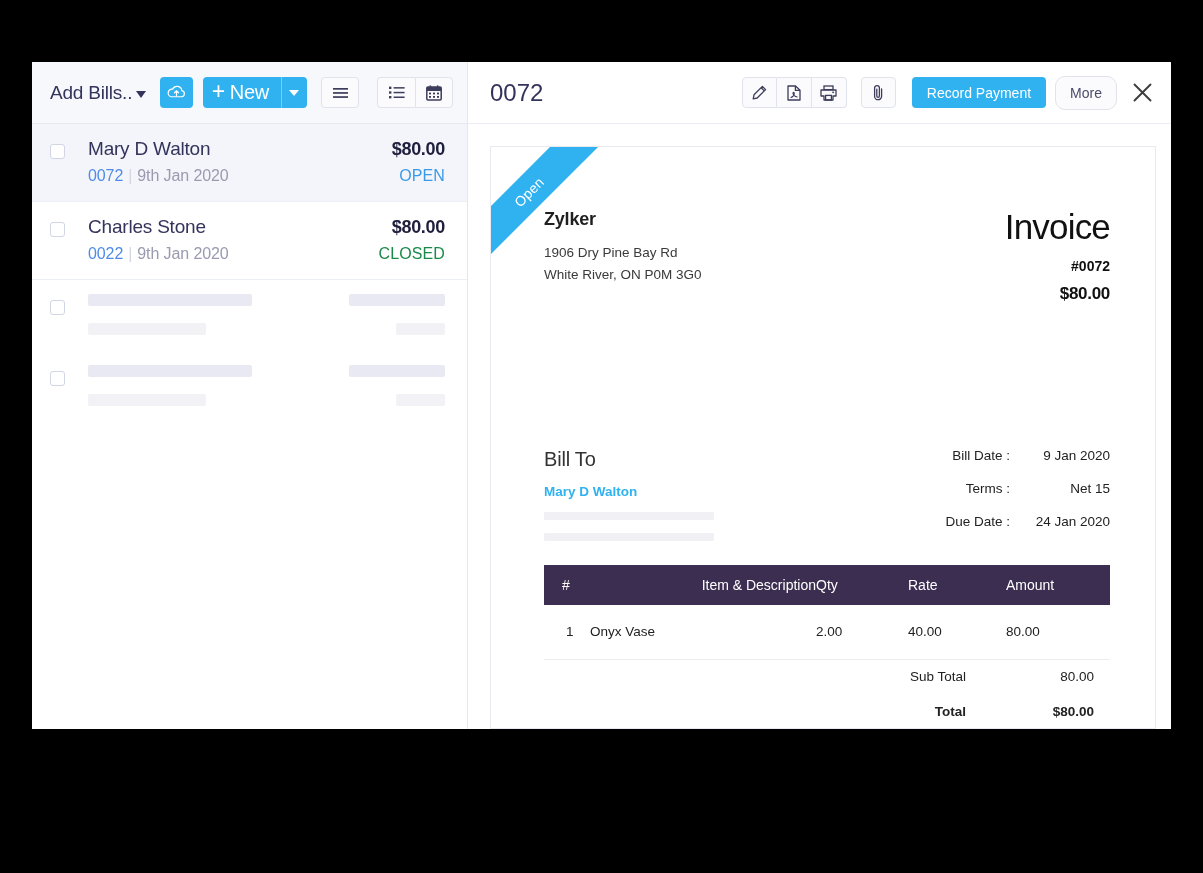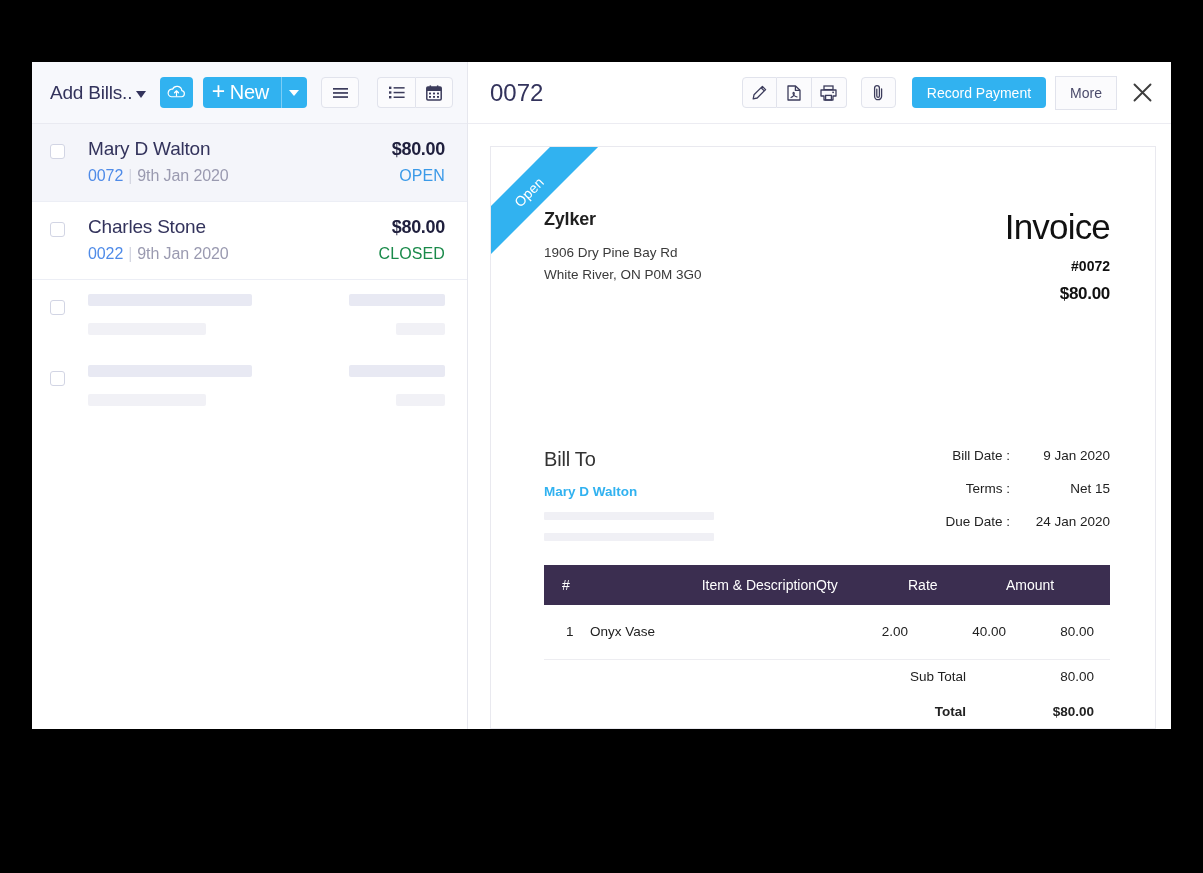--- a/index.html
+++ b/index.html
@@ -191,21 +191,21 @@
     border-radius: 4px;
     display: flex; align-items: center;
     margin-left: 16px;
     cursor: pointer;
     white-space: nowrap;
   }
   .btn-more {
     border: 1px solid #e1e3ec; background: #fbfbfd;
     color: #4b4b6b; font-size: 14px;
     height: 31px; padding: 16px 14px;
-    border-radius: 0;
+    border-radius: 10px;
     display: flex; align-items: center;
     margin-left: 9px;
     cursor: pointer;
   }
   .btn-close {
     margin-left: 12px; margin-right: 2px;
     width: 26px; height: 26px;
     display: flex; align-items: center; justify-content: center;
     cursor: pointer;
   }
@@ -268,21 +268,20 @@
     text-align: left;
   }
   .items thead th.c-idx { text-align: left; padding-left: 18px; width: 46px; }
   .items thead th.c-desc { text-align: right; }
   .items thead th.c-qty { width: 92px; }
   .items thead th.c-rate { width: 98px; }
   .items thead th.c-amt { width: 104px; padding-right: 16px; }
   .items tbody td {
     font-size: 13.5px; color: #222;
     padding: 19px 0 20px 0;
-    text-align: right;
     border-bottom: 1px solid #ededf1;
   }
   .items tbody td.c-idx { text-align: left; padding-left: 22px; }
   .items tbody td.c-desc { text-align: left; }
   .items tbody td.c-amt { padding-right: 16px; }
 
   .totals { width: 100%; border-collapse: collapse; }
   .totals td { font-size: 13.5px; color: #222; padding: 9px 0; }
   .totals td.k { text-align: right; padding-right: 40px; }
   .totals td.v { text-align: right; width: 104px; padding-right: 16px; }

